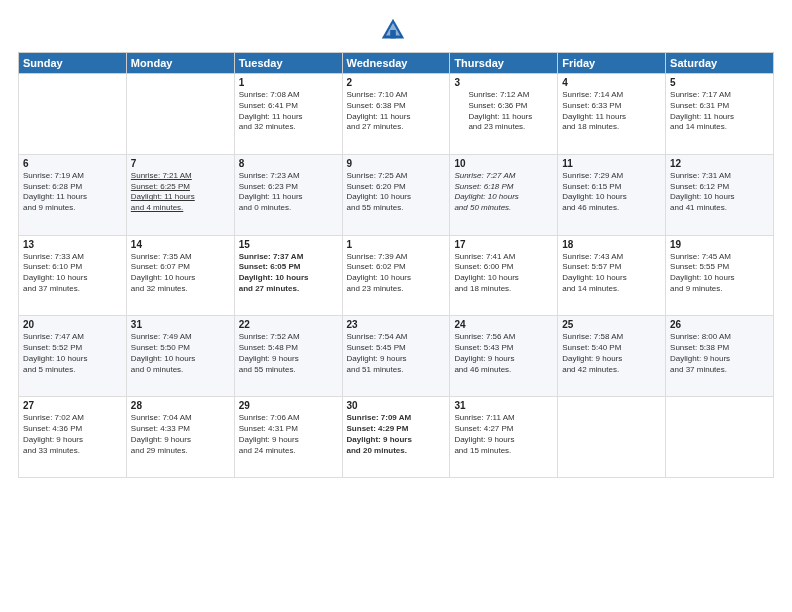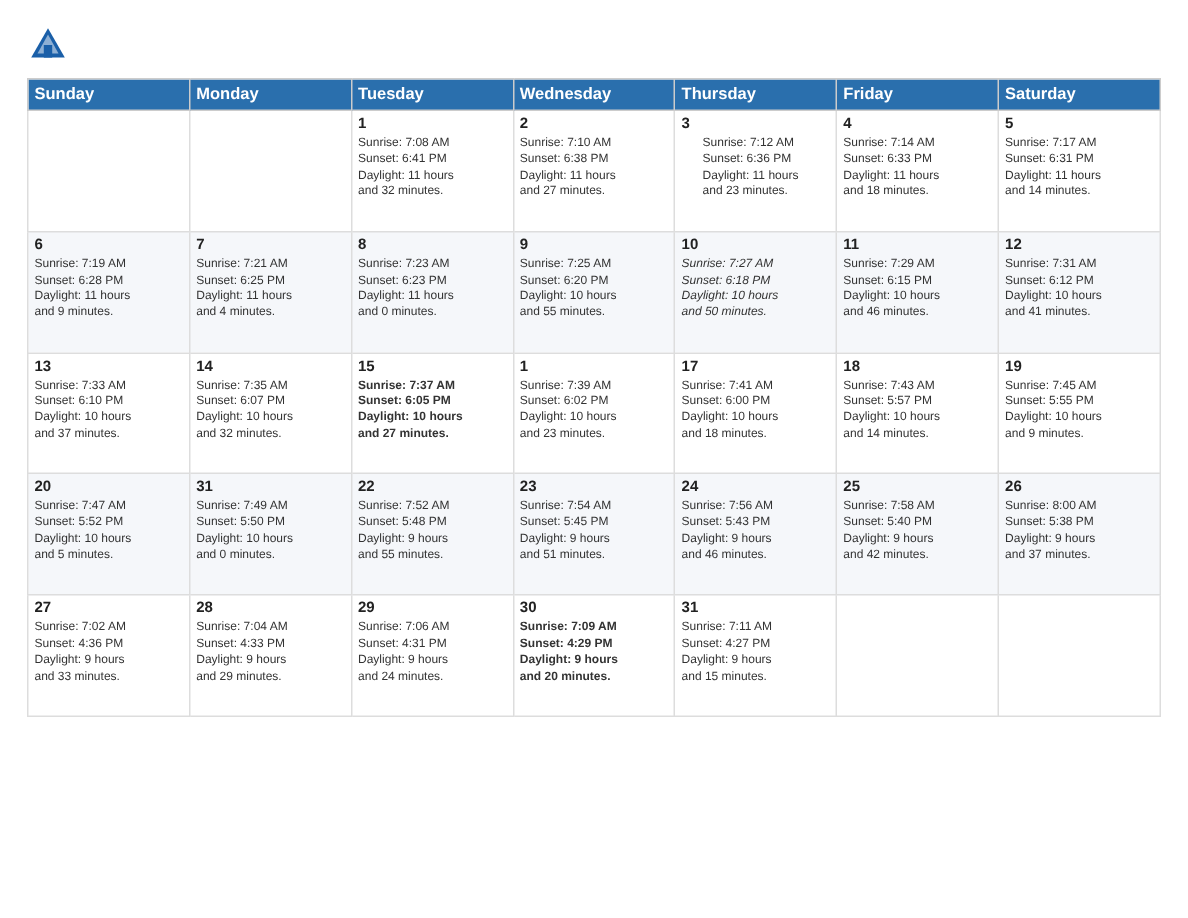--- a/index.html
+++ b/index.html
@@ -9,20 +9,21 @@
       width: 792px;
       height: 612px;
       overflow: hidden;
     }
     .page {
       width: 792px;
       height: 488px;
       padding: 16px 18px 10px 18px;
       display: flex;
       flex-direction: column;
+      align-items: center;
     }
     .header {
       display: flex;
       justify-content: space-between;
       align-items: flex-start;
       margin-bottom: 8px;
     }
     .logo {
       display: flex;
       align-items: center;
@@ -181,21 +182,21 @@
         <tr>
           <td>
             <span class="day-num">6</span>
             <div class="cell-content" style="white-space: pre-line;">Sunrise: 7:19 AM
 Sunset: 6:28 PM
 Daylight: 11 hours
 and 9 minutes.</div>
           </td>
           <td>
             <span class="day-num">7</span>
-            <div class="cell-content" style="white-space: pre-line;">Sunrise: 7:21 AM
+            <div class="cell-content" style="white-space: pre-line; text-decoration: underline;">Sunrise: 7:21 AM
 Sunset: 6:25 PM
 Daylight: 11 hours
 and 4 minutes.</div>
           </td>
           <td>
             <span class="day-num">8</span>
             <div class="cell-content" style="white-space: pre-line;">Sunrise: 7:23 AM
 Sunset: 6:23 PM
 Daylight: 11 hours
 and 0 minutes.</div>

